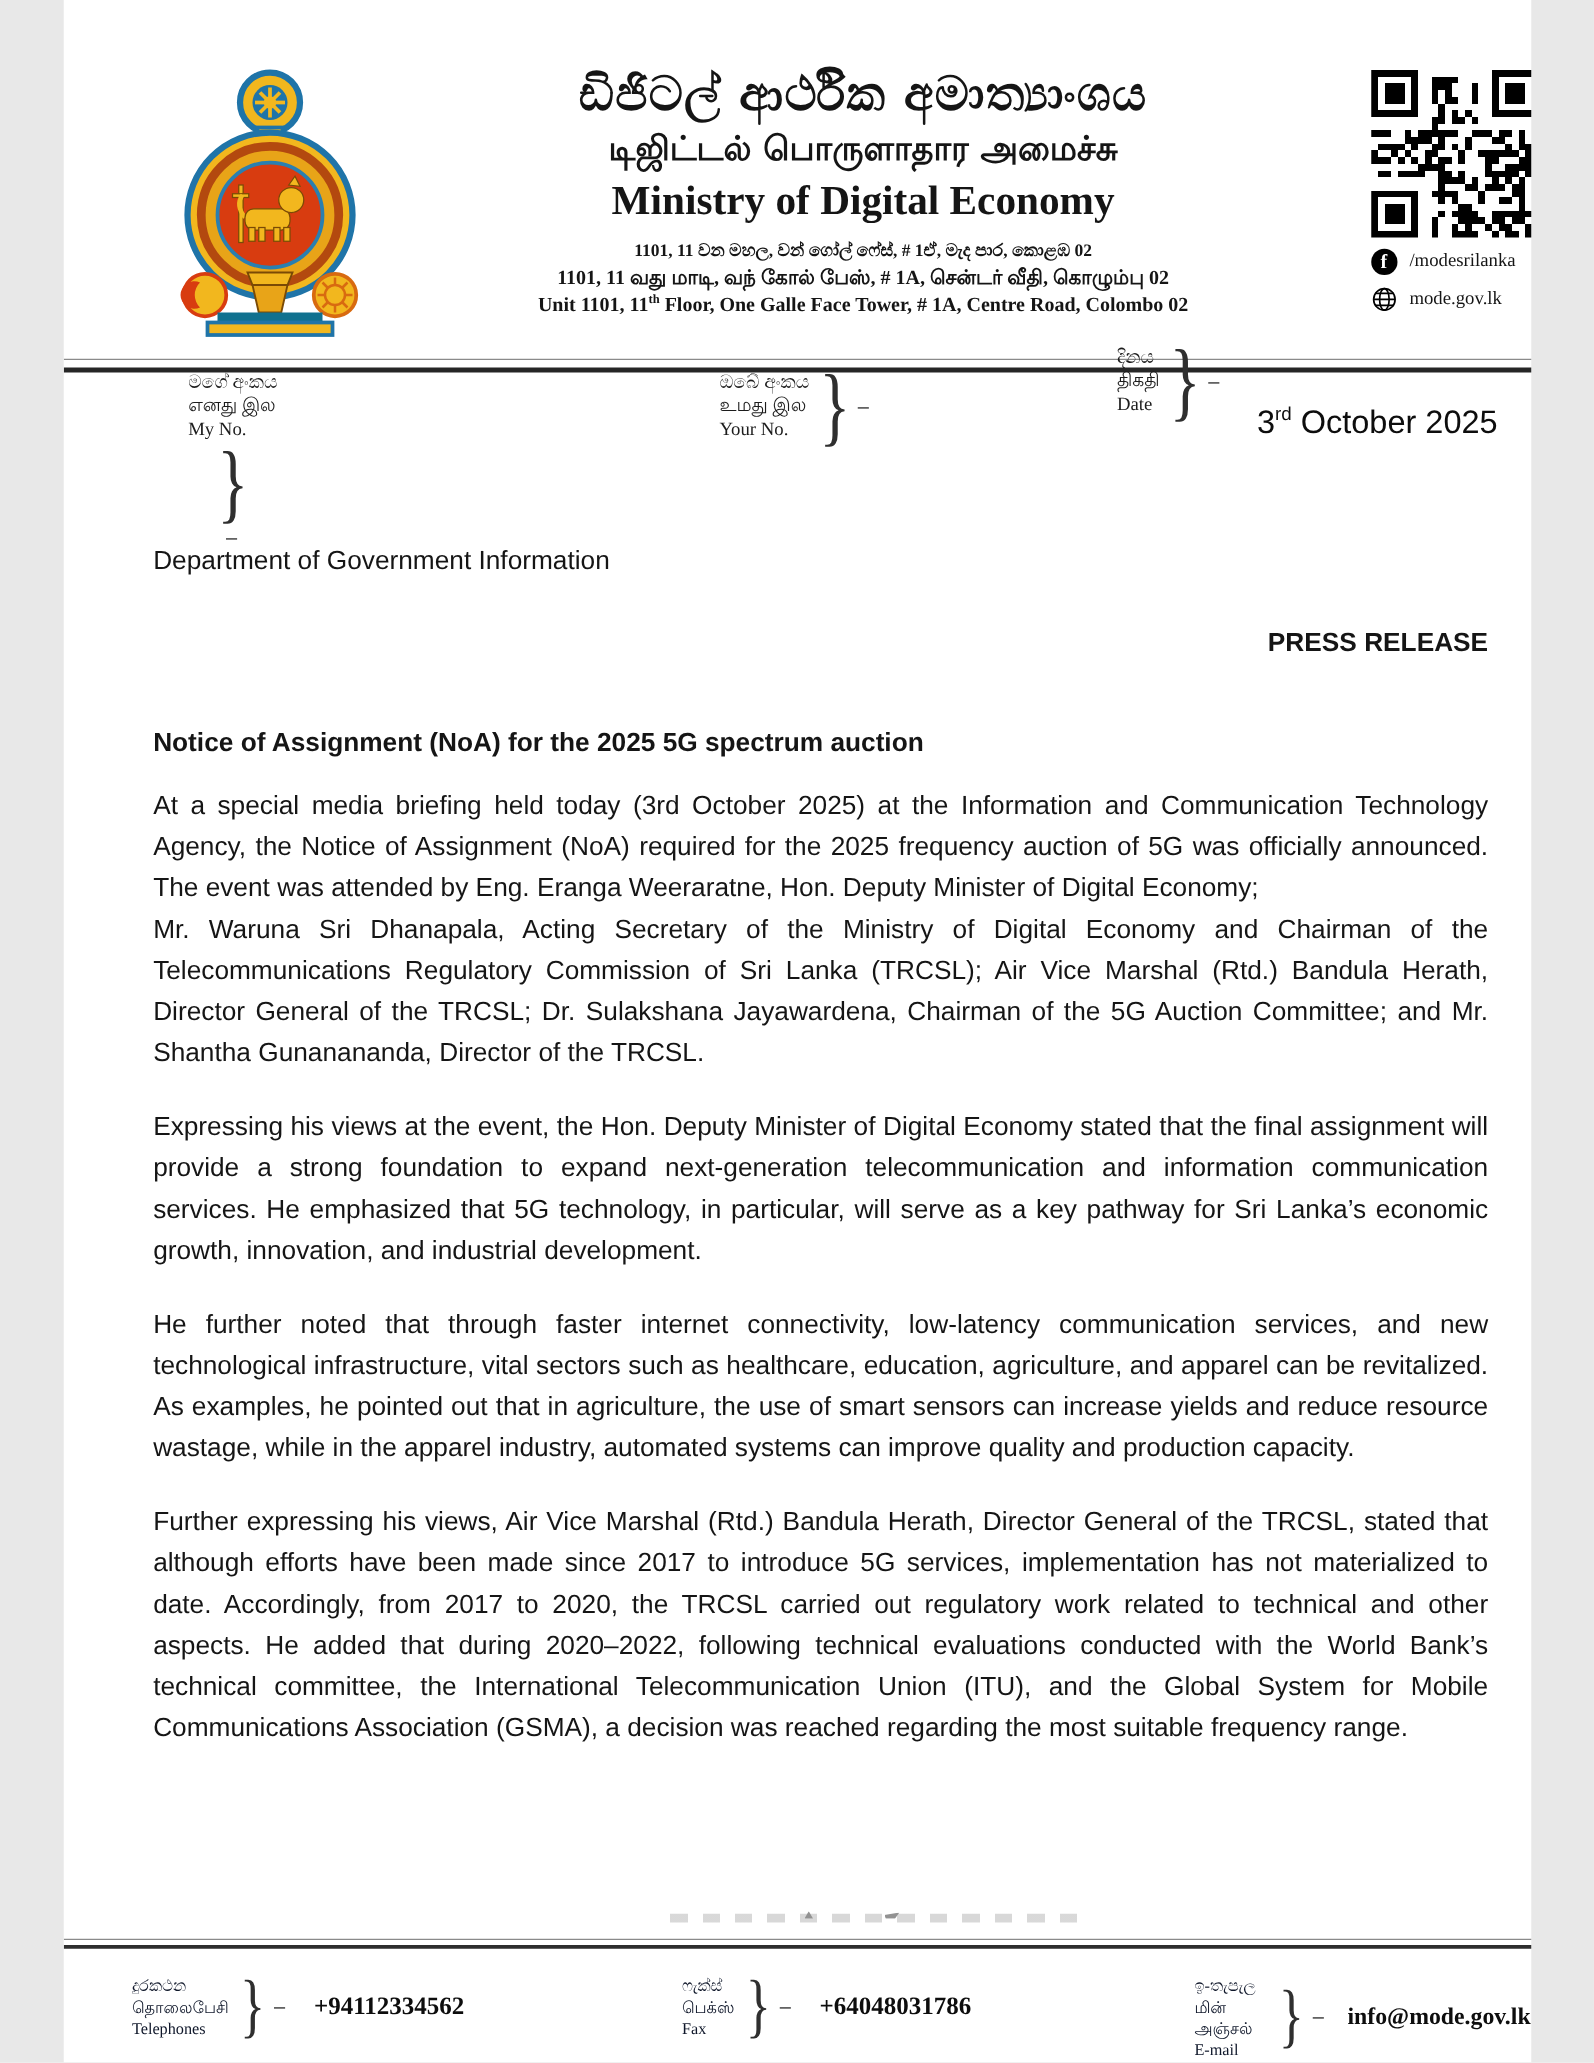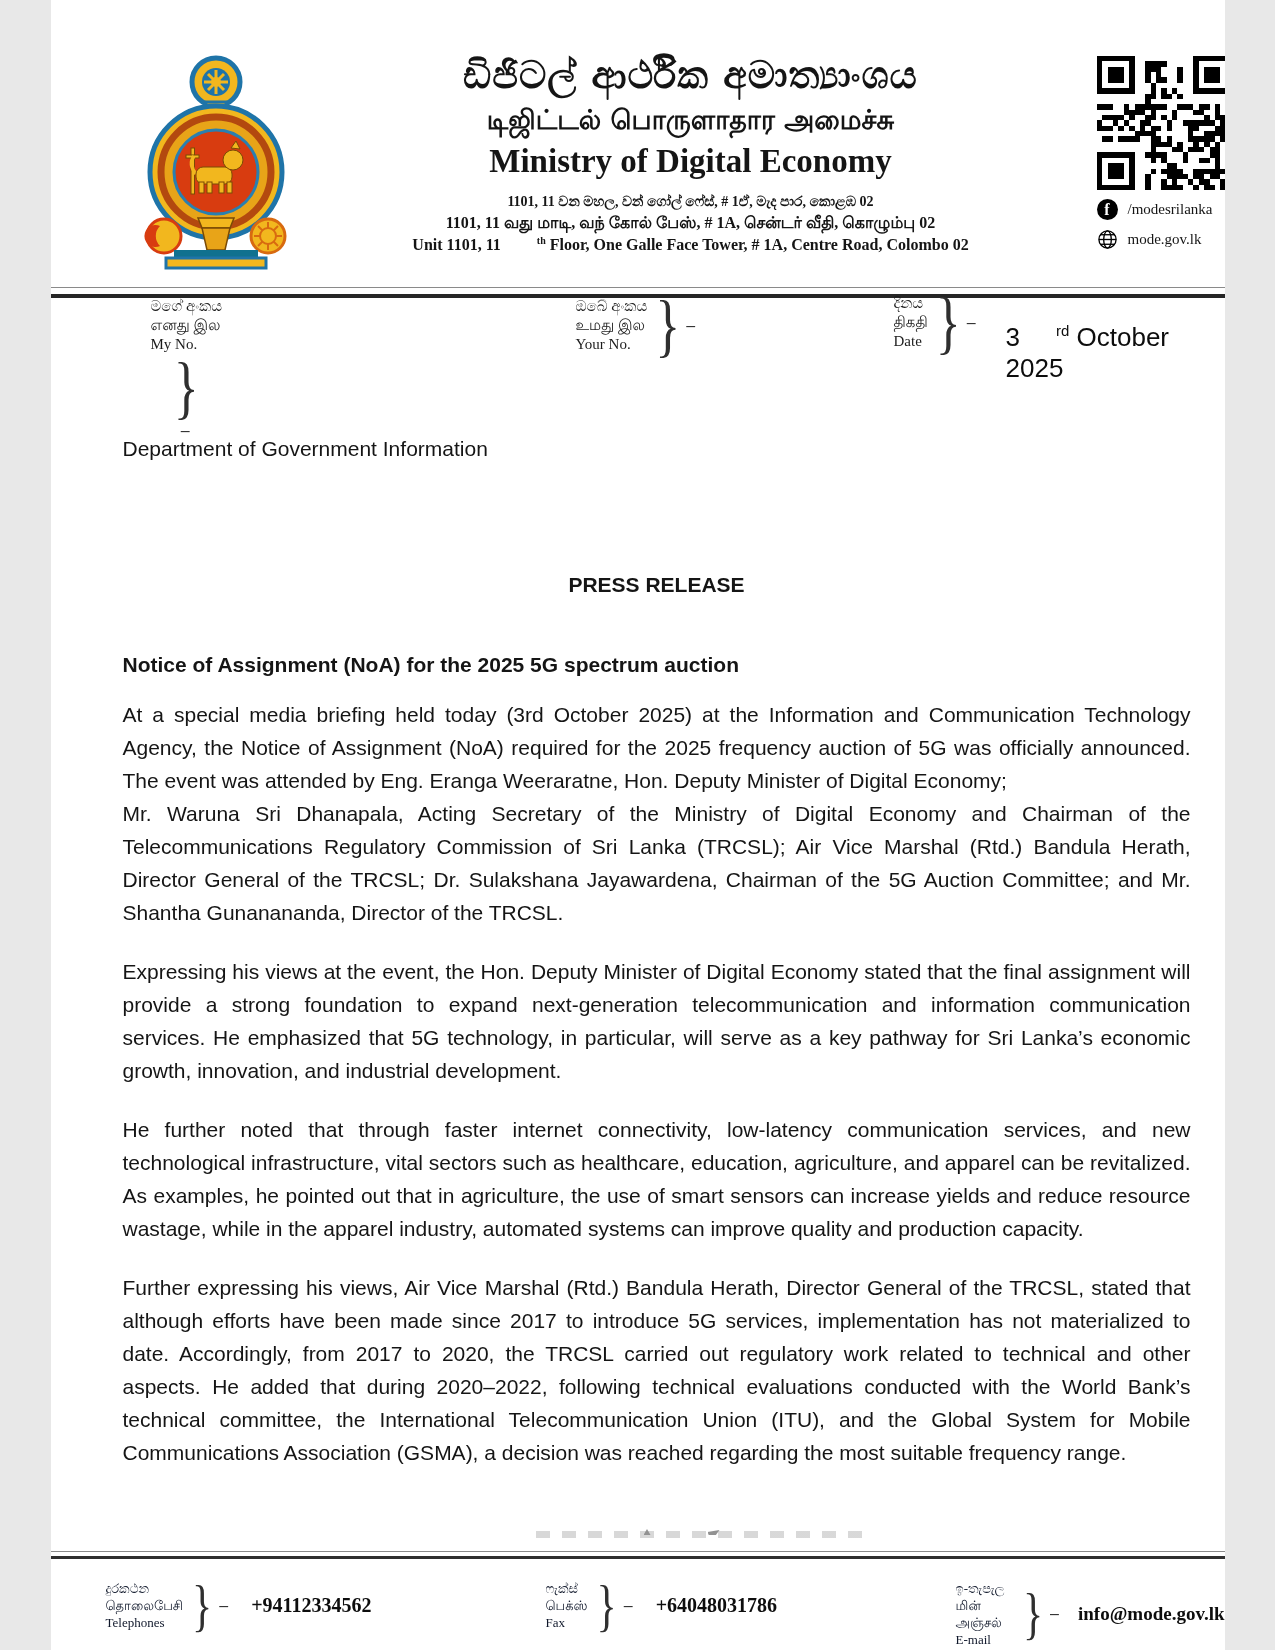--- a/index.html
+++ b/index.html
@@ -29,47 +29,47 @@
   .rule-top{top:287px;height:6px;border-top:1px solid #8a8a8a;border-bottom:4px solid #262626;}
   .rule-bottom{top:1551px;height:4px;border-top:1px solid #8a8a8a;border-bottom:3px solid #2e2e2e;}
   
   .ref-group{position:absolute;display:flex;align-items:center;gap:8px;}
   .ref-labels{font-family:"Liberation Serif",serif;font-size:15px;line-height:19px;color:#1c1c1c;}
   .brace{font-family:"Liberation Serif",serif;font-size:52px;font-weight:normal;color:#2f2f2f;
     display:inline-block;transform:scaleY(1.35);transform-origin:center;line-height:1;}
   .brace-dash{font-size:16px;color:#2f2f2f;margin-left:-2px;}
   .my-no{left:100px;top:297px;flex-direction:column;}
   .your-no{left:525px;top:297px;}
-  .date-grp{left:843px;top:294px;}
+  .date-grp{left:843px;top:277px;}
   .date-value{position:absolute;left:955px;top:322px;font-size:26px;color:#0d0d0d;}
   .date-value sup{font-size:15px;}
   
   .content{position:absolute;left:72px;top:432px;width:1068px;font-size:21px;line-height:33px;}
   .recipient div{line-height:33px;}
-  .press-release{text-align:center;font-weight:bold;margin-top:103px;}
+  .press-release{text-align:right;font-weight:bold;margin-top:33px;}
   .subject{font-weight:bold;margin-top:47px;}
   .body-p{text-align:justify;margin:26px 0 0 0;}
   .body-p.first{margin-top:17px;}
   
   .artifact{position:absolute;left:485px;top:1531px;width:330px;height:7px;opacity:.55;
     background:repeating-linear-gradient(90deg,#b9b9b9 0 14px,#ffffff 14px 26px);}
   .artifact::before{content:"";position:absolute;left:108px;top:-2px;width:7px;height:6px;background:#3a3a3a;
     clip-path:polygon(50% 0,100% 100%,0 100%);}
   .artifact::after{content:"";position:absolute;left:172px;top:-1px;width:12px;height:5px;background:#3a3a3a;
     clip-path:polygon(0 40%,100% 0,70% 100%,10% 100%);}
   
   .foot-group{position:absolute;display:flex;align-items:center;gap:9px;}
   .foot-labels{font-family:"Liberation Serif",serif;font-size:13px;line-height:17px;color:#0f172a;}
   .foot-brace{font-size:42px;}
   .foot-value{font-family:"Liberation Serif",serif;font-weight:bold;font-size:20px;color:#0d0d0d;margin-left:14px;}
   .foot-tel{left:55px;top:1580px;}
   .foot-fax{left:495px;top:1580px;}
   .foot-mail{left:905px;top:1580px;}
   .foot-mail .foot-value{font-size:19px;margin-left:10px;}
-  sup{line-height:0;margin-left:36px;}
+  sup{line-height:0;}
 </style>
 </head>
 <body>
 
 <div class="page">
 
   <div class="emblem">
     <svg viewBox="0 0 160 220" width="160" height="220" aria-hidden="true">
 
       <circle cx="80" cy="30" r="24" fill="#f2b71e" stroke="#1f74a8" stroke-width="5"></circle>

